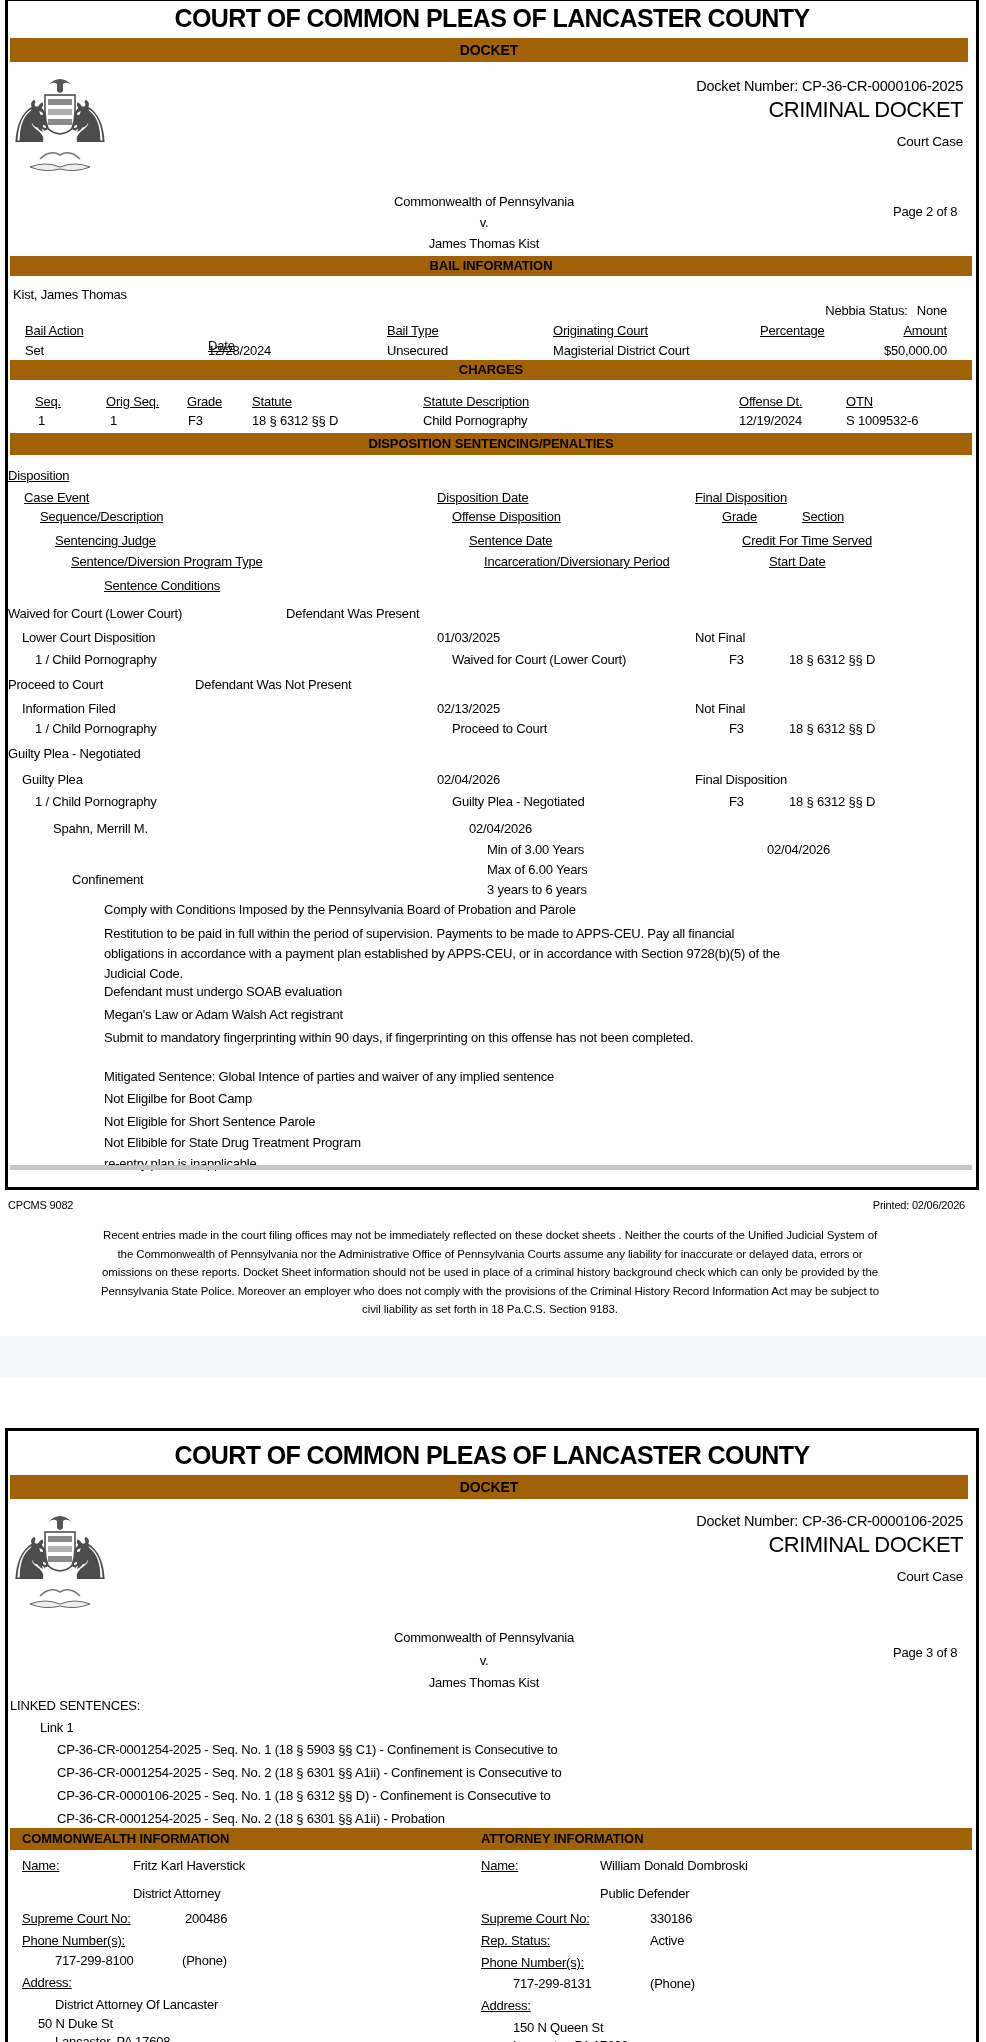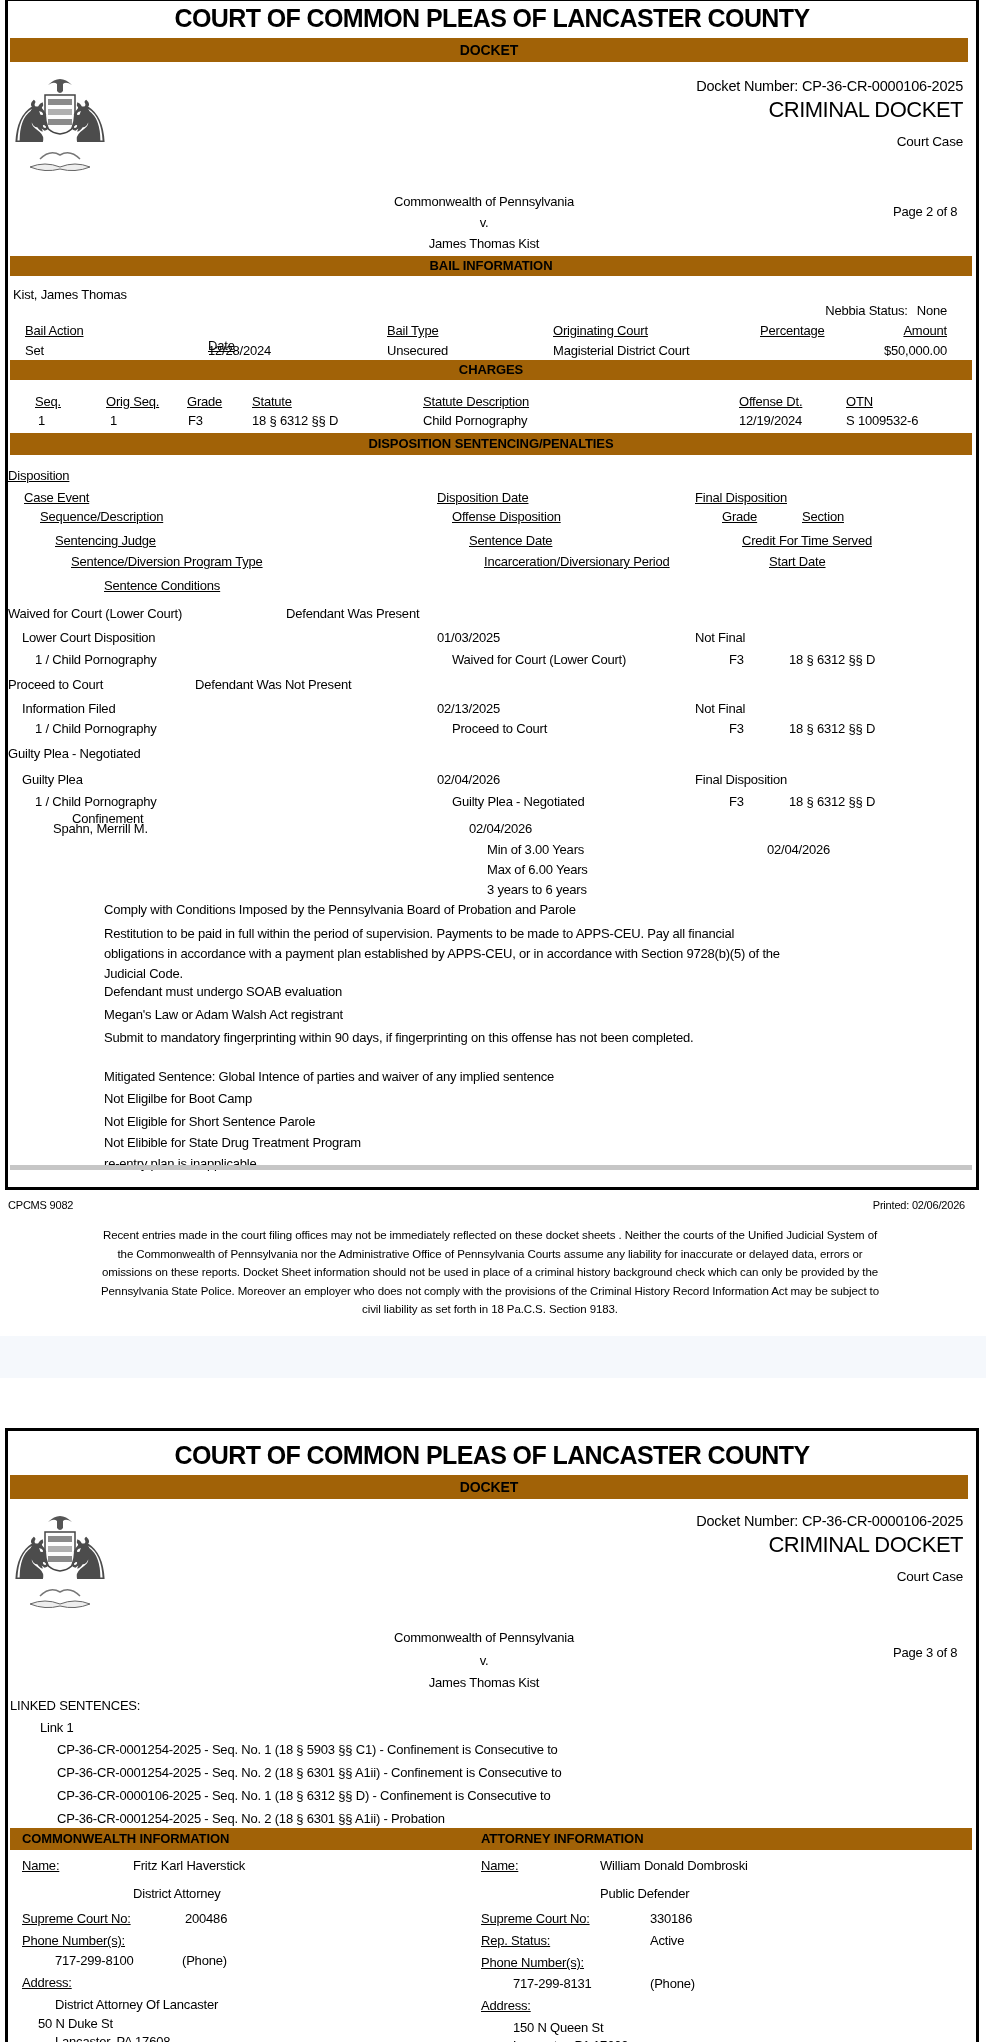--- a/index.html
+++ b/index.html
@@ -135,21 +135,21 @@
     <div class="t b" style="top:745px;left:0px;">Guilty Plea - Negotiated</div>
     <div class="t" style="top:771px;left:14px;">Guilty Plea</div>
     <div class="t" style="top:771px;left:429px;">02/04/2026</div>
     <div class="t" style="top:771px;left:687px;">Final Disposition</div>
     <div class="t" style="top:793px;left:27px;">1 / Child Pornography</div>
     <div class="t" style="top:793px;left:444px;">Guilty Plea - Negotiated</div>
     <div class="t" style="top:793px;left:721px;">F3</div>
     <div class="t" style="top:793px;left:781px;">18 § 6312 §§ D</div>
     <div class="t" style="top:820px;left:45px;">Spahn, Merrill M.</div>
     <div class="t" style="top:820px;left:461px;">02/04/2026</div>
-    <div class="t" style="top:810px;left:64px;">Confinement</div>
+    <div class="t" style="top:871px;left:64px;">Confinement</div>
     <div class="t" style="top:841px;left:479px;">Min of 3.00 Years</div>
     <div class="t" style="top:841px;left:759px;">02/04/2026</div>
     <div class="t" style="top:861px;left:479px;">Max of 6.00 Years</div>
     <div class="t" style="top:881px;left:479px;">3 years to 6 years</div>
 
     <div class="cond" style="top:899px;left:96px;width:676px;">Comply with Conditions Imposed by the Pennsylvania Board of Probation and Parole</div>
     <div class="cond" style="top:923px;left:96px;width:676px;">Restitution to be paid in full within the period of supervision. Payments to be made to APPS-CEU. Pay all financial obligations in accordance with a payment plan established by APPS-CEU, or in accordance with Section 9728(b)(5) of the Judicial Code.</div>
     <div class="cond" style="top:981px;left:96px;width:676px;">Defendant must undergo SOAB evaluation</div>
     <div class="cond" style="top:1004px;left:96px;width:676px;">Megan's Law or Adam Walsh Act registrant</div>
     <div class="cond" style="top:1027px;left:96px;width:620px;">Submit to mandatory fingerprinting within 90 days, if fingerprinting on this offense has not been completed.</div>

